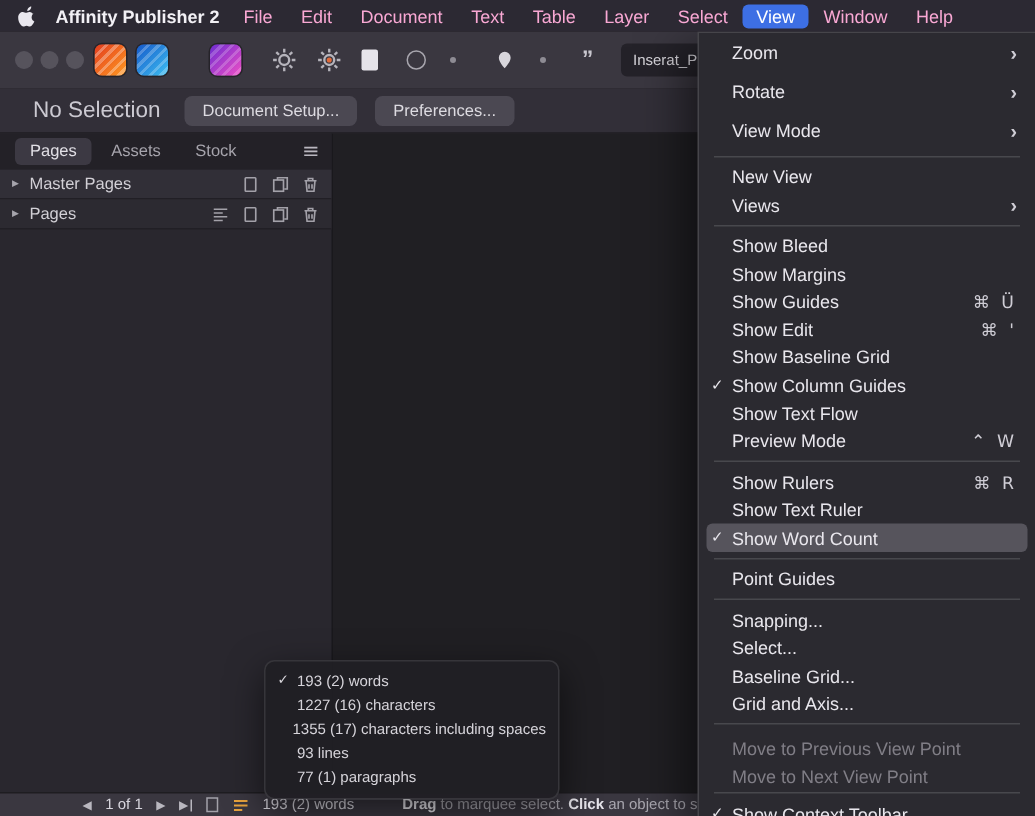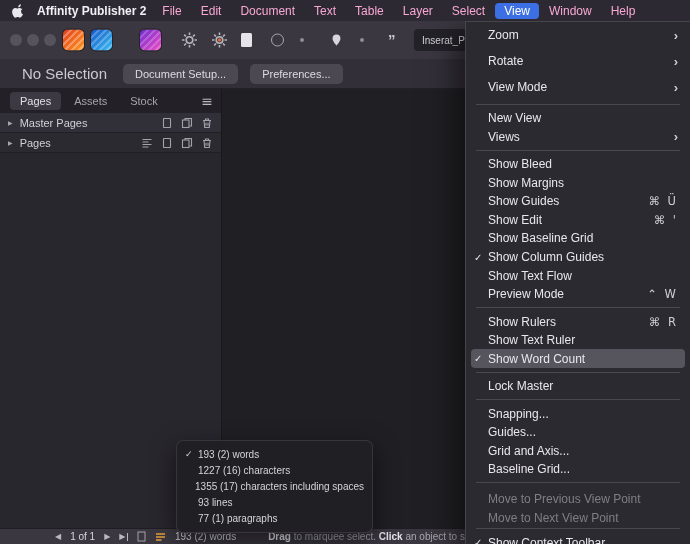--- a/index.html
+++ b/index.html
@@ -369,38 +369,38 @@
           <span class="chk"></span>
           <span class="lab">Show Text Ruler</span>
         </div>
         <div class="menu-item highlighted">
           <span class="chk">✓</span>
           <span class="lab">Show Word Count</span>
         </div>
         <div class="menu-sep"></div>
         <div class="menu-item">
           <span class="chk"></span>
-          <span class="lab">Lock Master</span>
+          <span class="lab">Point Guides</span>
         </div>
         <div class="menu-sep"></div>
         <div class="menu-item">
           <span class="chk"></span>
           <span class="lab">Snapping...</span>
         </div>
         <div class="menu-item">
           <span class="chk"></span>
-          <span class="lab">Guides...</span>
+          <span class="lab">Select...</span>
+        </div>
+        <div class="menu-item">
+          <span class="chk"></span>
+          <span class="lab">Baseline Grid...</span>
         </div>
         <div class="menu-item">
           <span class="chk"></span>
           <span class="lab">Grid and Axis...</span>
-        </div>
-        <div class="menu-item">
-          <span class="chk"></span>
-          <span class="lab">Baseline Grid...</span>
         </div>
         <div class="menu-sep"></div>
         <div class="menu-item disabled">
           <span class="chk"></span>
           <span class="lab">Move to Previous View Point</span>
         </div>
         <div class="menu-item disabled">
           <span class="chk"></span>
           <span class="lab">Move to Next View Point</span>
         </div>

